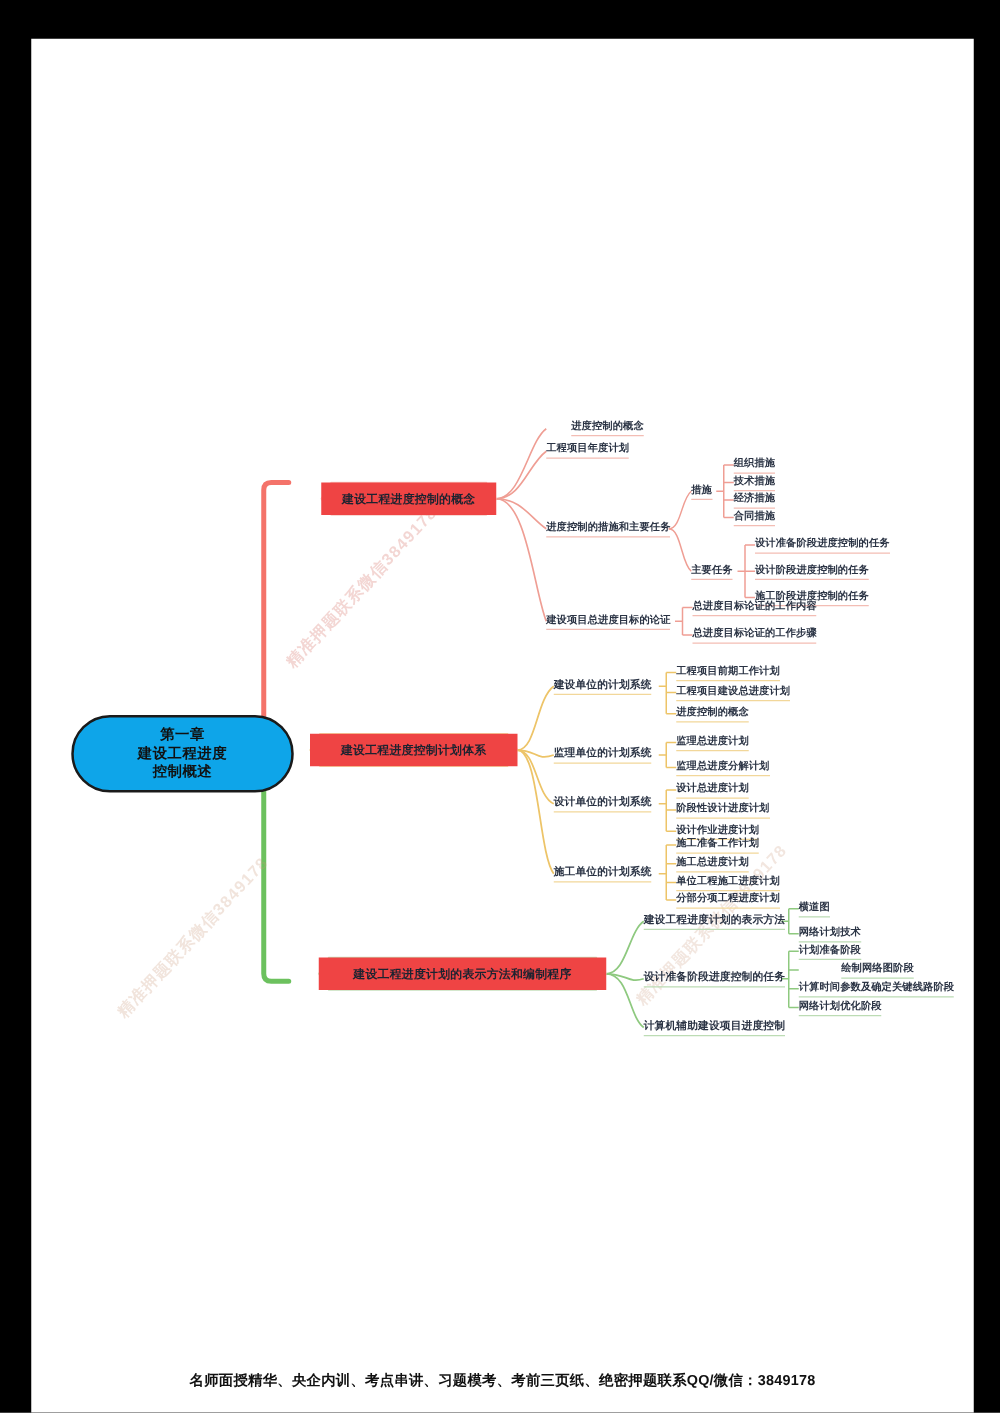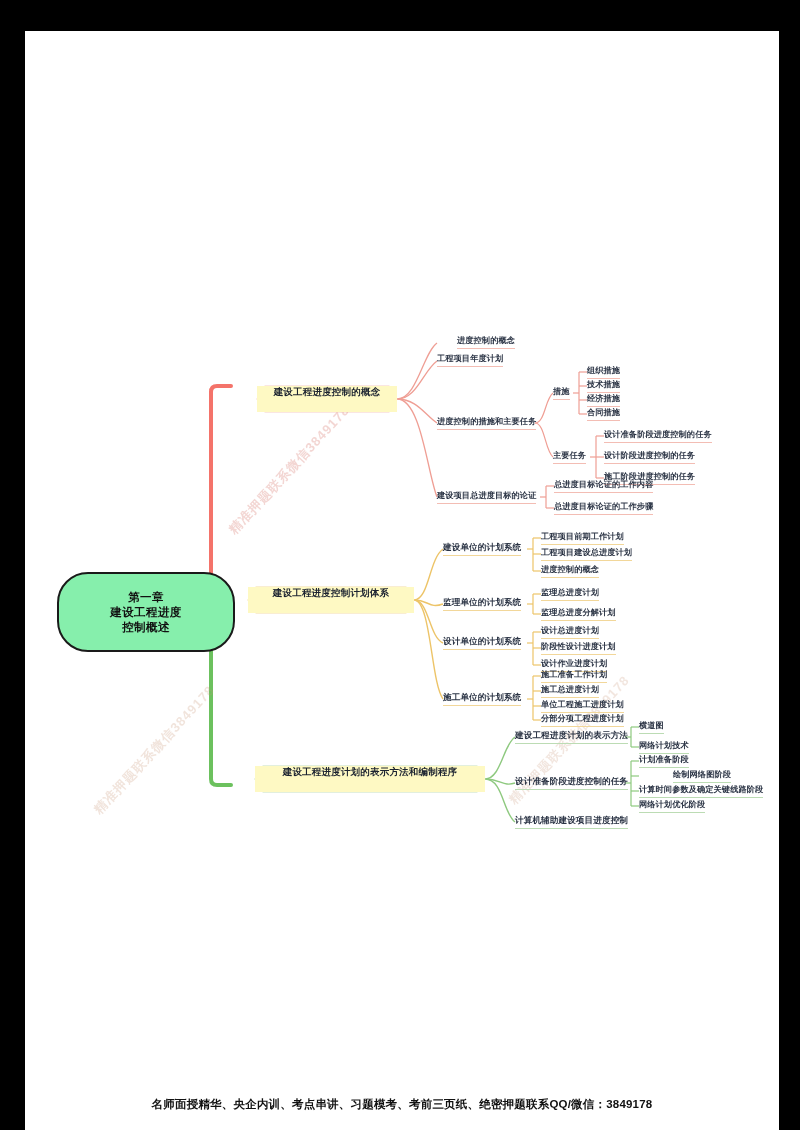--- a/index.html
+++ b/index.html
@@ -26,44 +26,44 @@
     position: absolute;
     left: 0; top: 0;
     width: 754px; height: 1099px;
     pointer-events: none;
   }
 
   
   .root-node {
     position: absolute;
     left: 32px; top: 541px;
-    width: 178px; height: 80px;
+    width: 178px; height: 62px;
     border: 2.5px solid #1a1a1a;
     border-radius: 31px;
-    background: #86efac;
+    background: #0ea5e9;
     display: flex; flex-direction: column;
     align-items: center; justify-content: center;
     z-index: 6;
   }
   .root-node .rl {
     font-size: 11.5px;
     font-weight: bold;
     color: #111111;
     line-height: 15px;
     letter-spacing: .4px;
     white-space: nowrap;
   }
 
   
   .hex {
     position: absolute;
     height: 26px;
-    display: flex; align-items: flex-start; justify-content: center;
+    display: flex; align-items: center; justify-content: center;
     z-index: 5;
-    background: #fef9c3;
+    background: #ef4444;
   }
   .hex .hl {
     font-size: 9.5px;
     font-weight: bold;
     color: #1c2330;
     white-space: nowrap;
     letter-spacing: .2px;
     position: relative; z-index: 2;
   }
 

